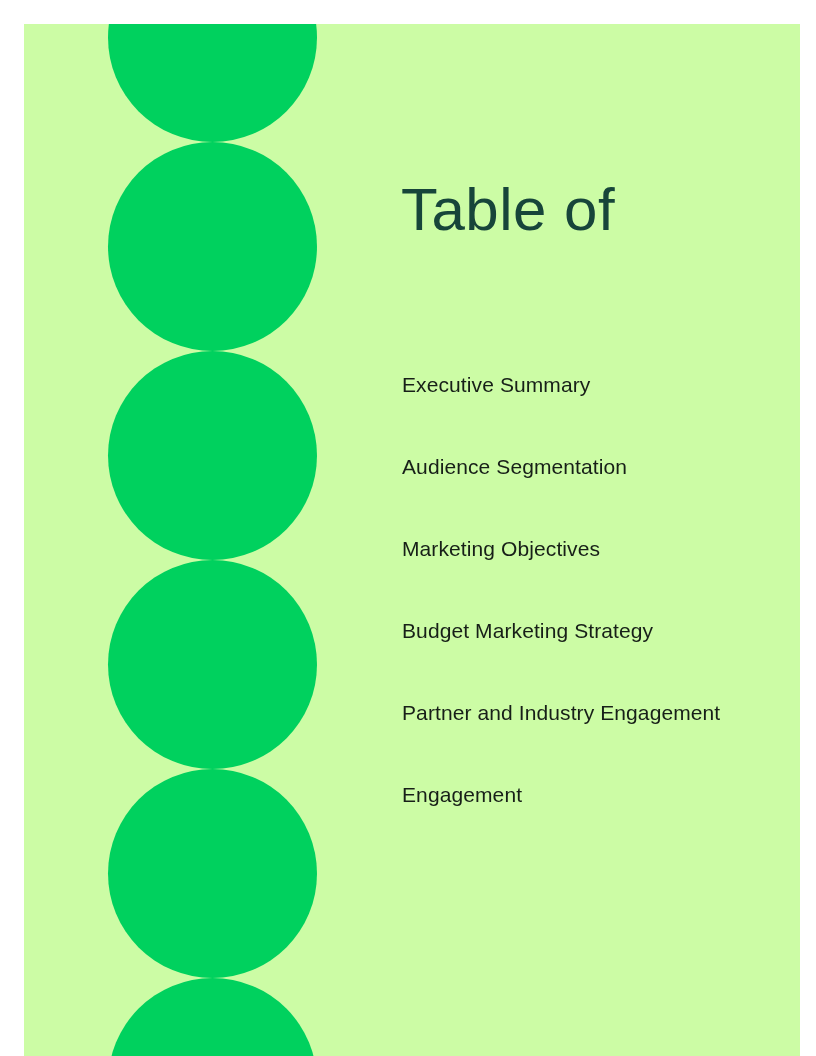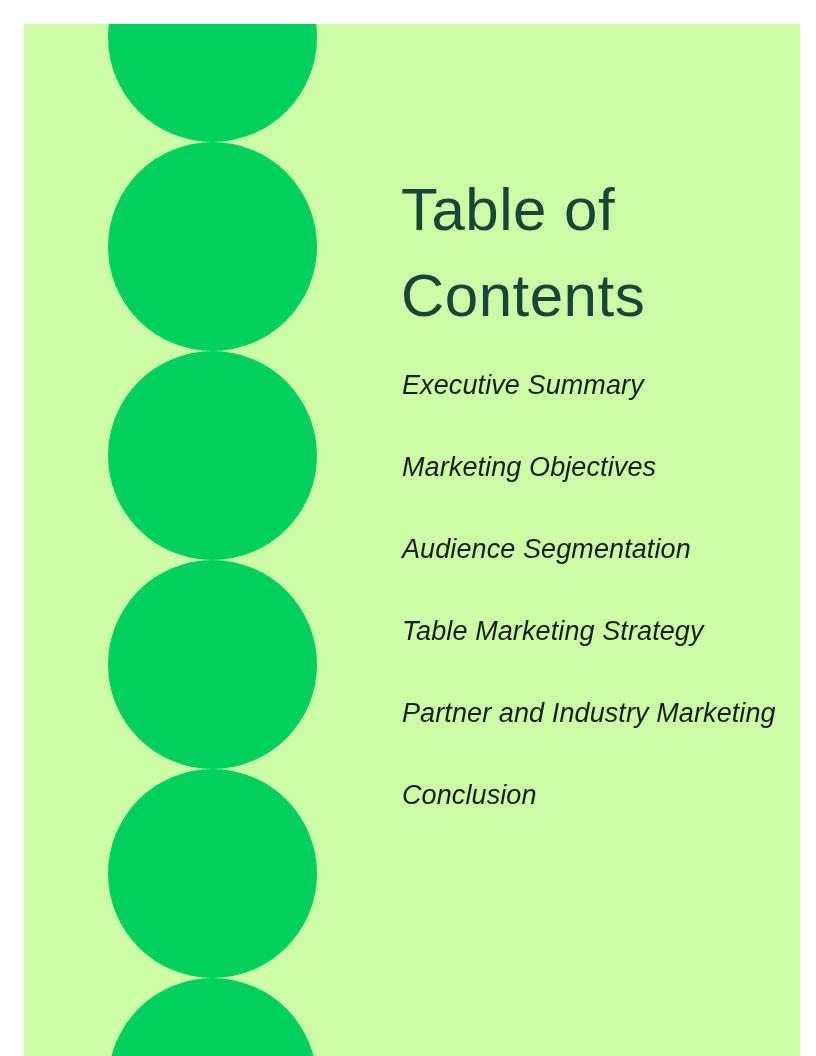--- a/index.html
+++ b/index.html
@@ -50,49 +50,47 @@
   .title span { display: block; }
   .toc-list {
     position: absolute;
     left: 362px;
     top: 308px;
     list-style: none;
   }
   .toc-item {
     height: 74px;
     line-height: 74px;
-    font-size: 27px;
+    font-size: 21px;
     font-weight: 400;
     letter-spacing: 0.1px;
     color: var(--text);
     white-space: nowrap;
-    font-style: italic;
   }
 </style>
 </head>
 <body>
 
 <div class="page">
 
   <div class="circles-column">
     <div class="circle"></div>
     <div class="circle"></div>
     <div class="circle"></div>
     <div class="circle"></div>
     <div class="circle"></div>
     <div class="circle"></div>
   </div>
 
   <h1 class="title">
     <span>Table of</span>
-    <span>Contents</span>
   </h1>
 
   <ul class="toc-list">
     <li class="toc-item">Executive Summary</li>
+    <li class="toc-item">Audience Segmentation</li>
     <li class="toc-item">Marketing Objectives</li>
-    <li class="toc-item">Audience Segmentation</li>
-    <li class="toc-item">Table Marketing Strategy</li>
-    <li class="toc-item">Partner and Industry Marketing</li>
-    <li class="toc-item">Conclusion</li>
+    <li class="toc-item">Budget Marketing Strategy</li>
+    <li class="toc-item">Partner and Industry Engagement</li>
+    <li class="toc-item">Engagement</li>
   </ul>
 
 </div>
 
 </body></html>

